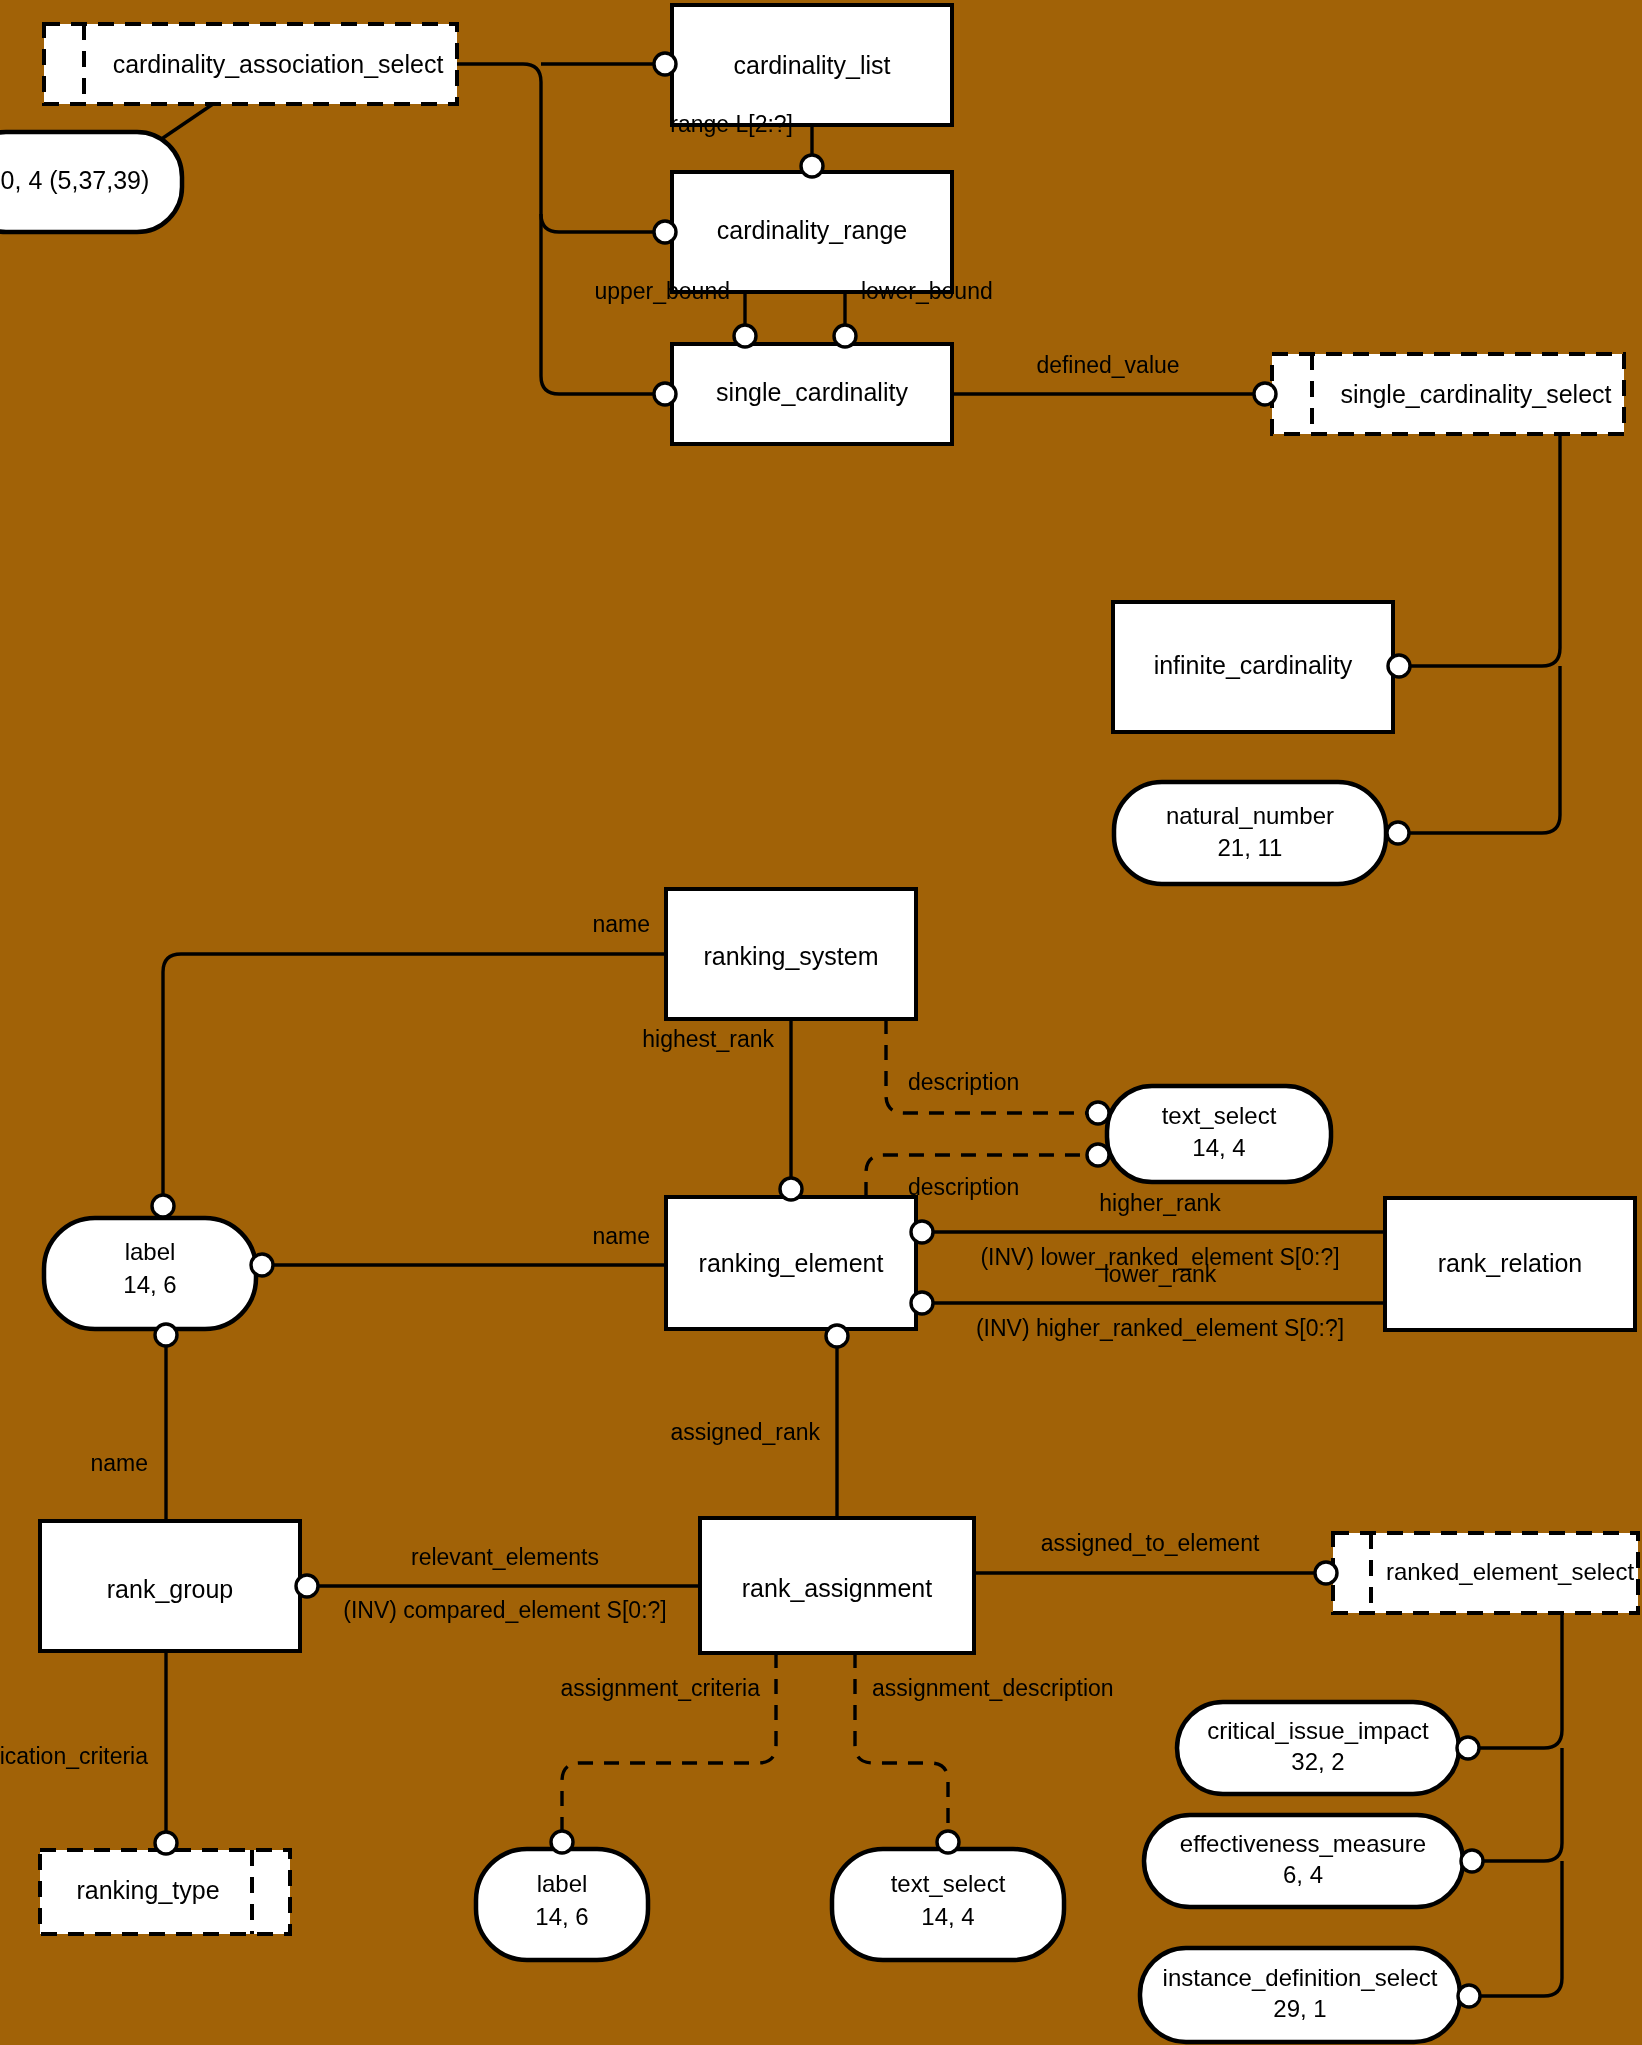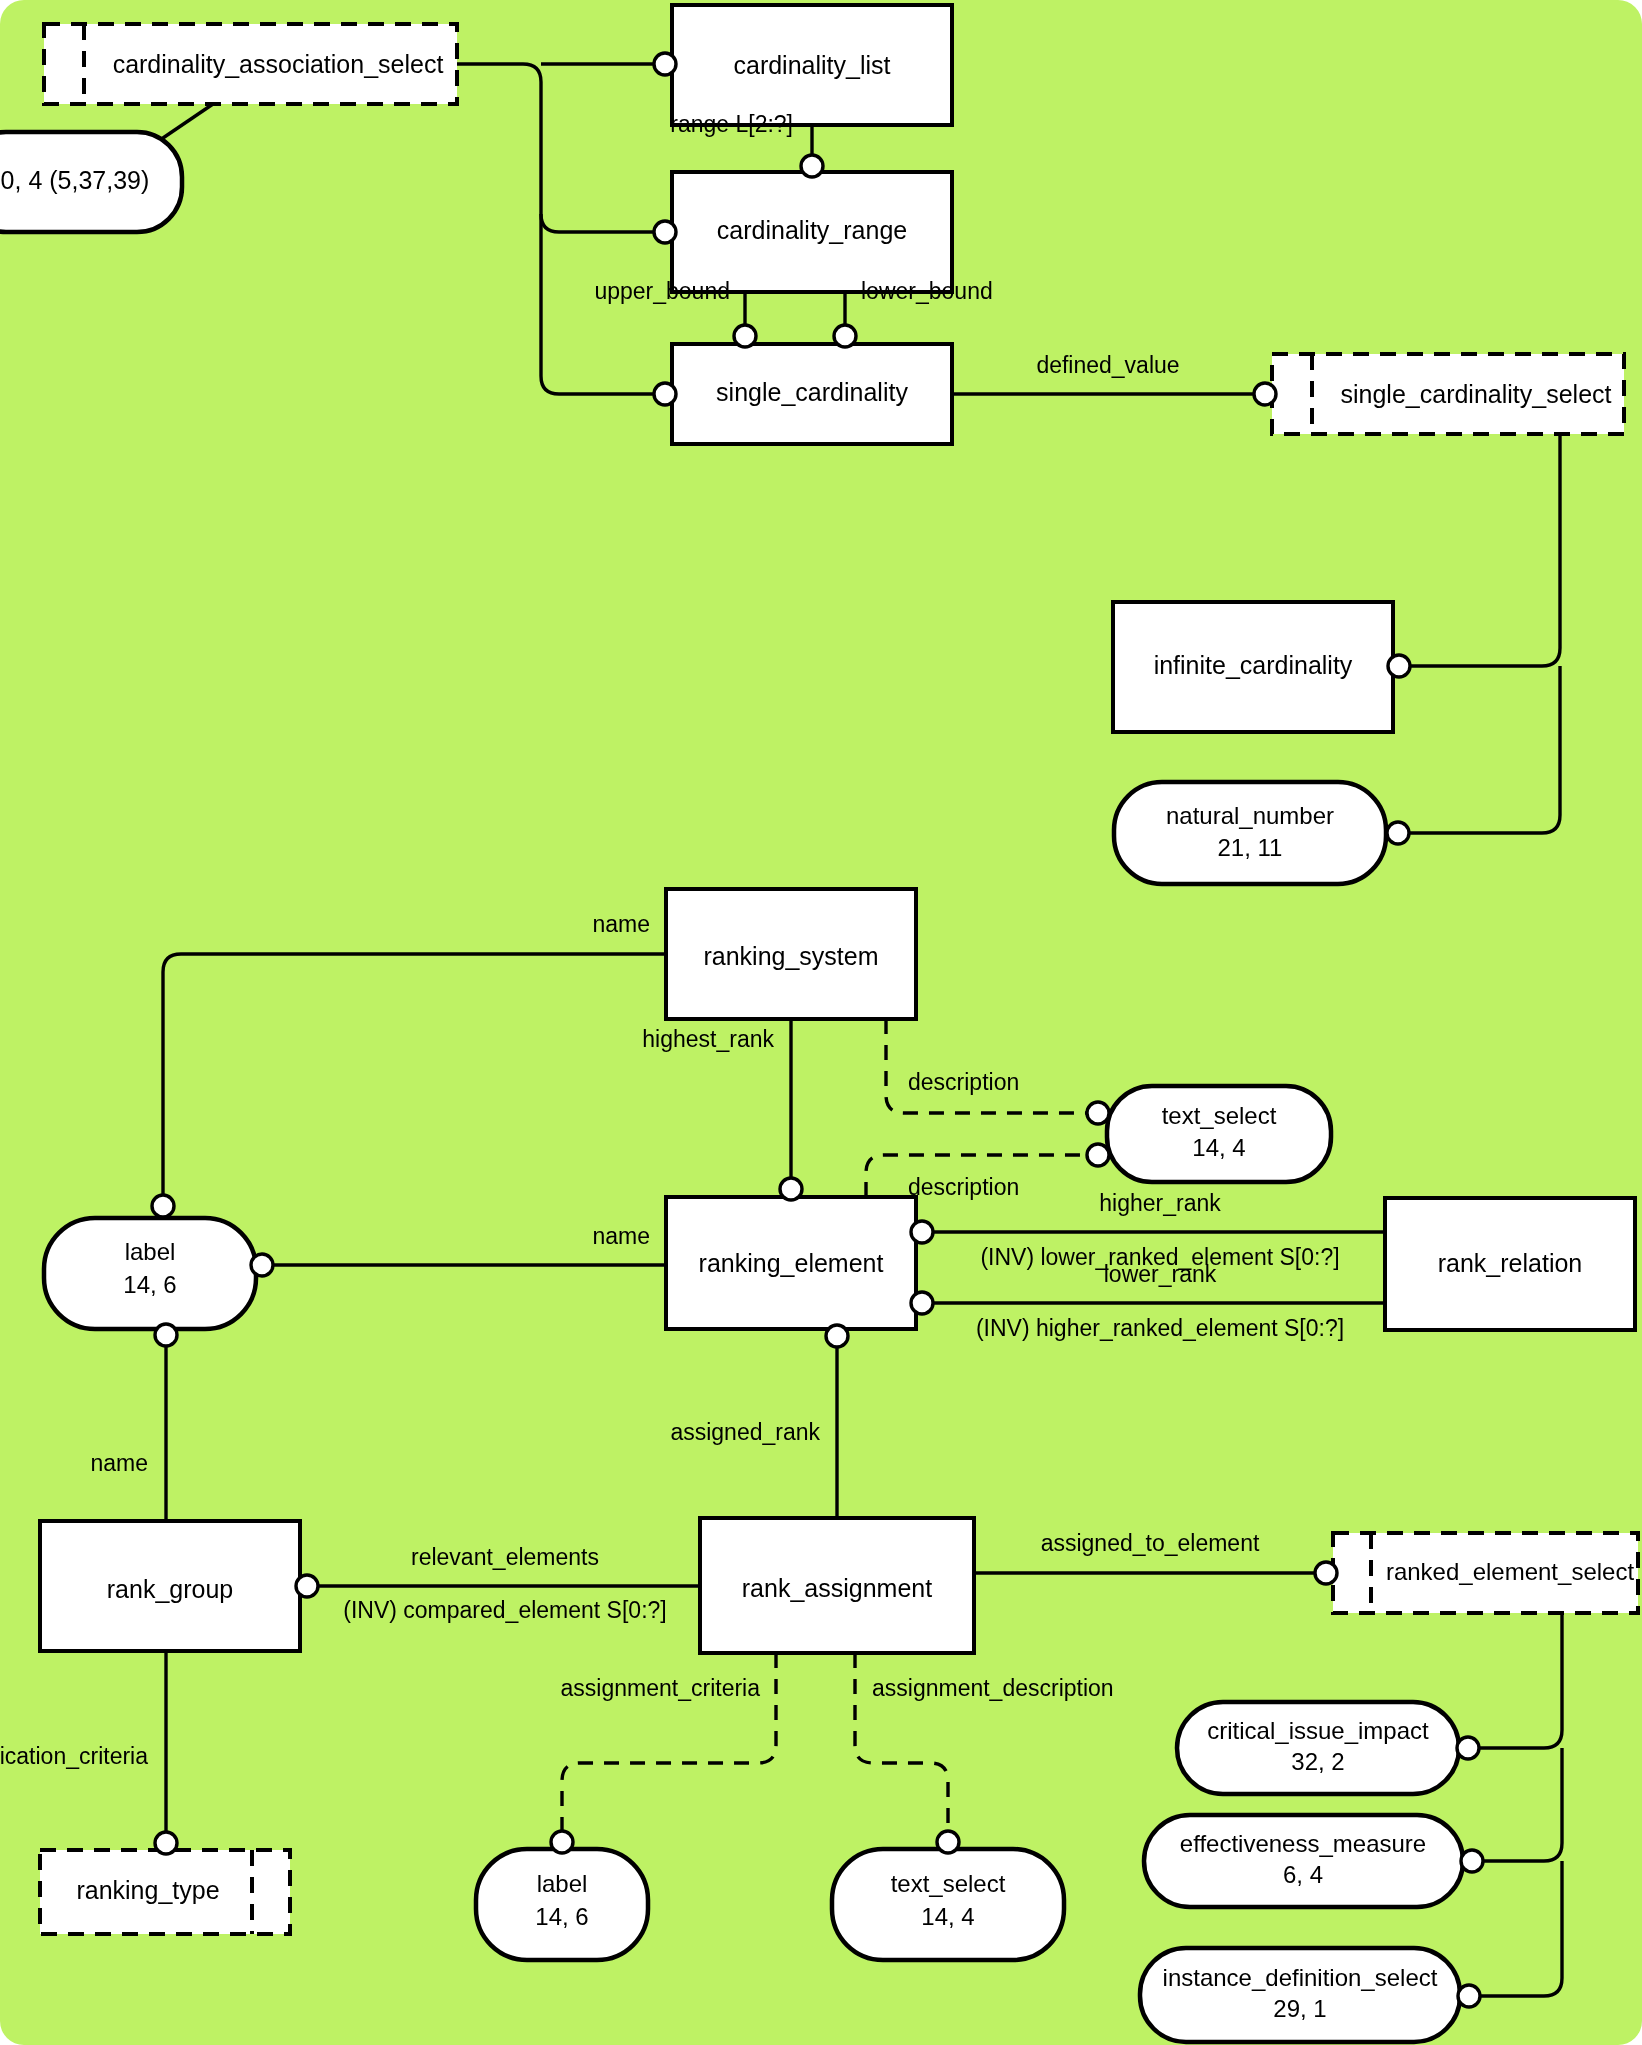--- a/index.html
+++ b/index.html
@@ -7,23 +7,22 @@
     padding: 0;
     background: #ffffff;
   }
   body {
     font-family: "Liberation Sans", sans-serif;
   }
   #diagram-root {
     position: relative;
     width: 1642px;
     height: 2045px;
-    background: #bef264;
+    background: #a16207;
     overflow: hidden;
-    border-radius: 24px;
   }
   svg#express-g {
     display: block;
     width: 1642px;
     height: 2045px;
   }
   .ent-rect {
     fill: #ffffff;
     stroke: #000000;
     stroke-width: 4;

